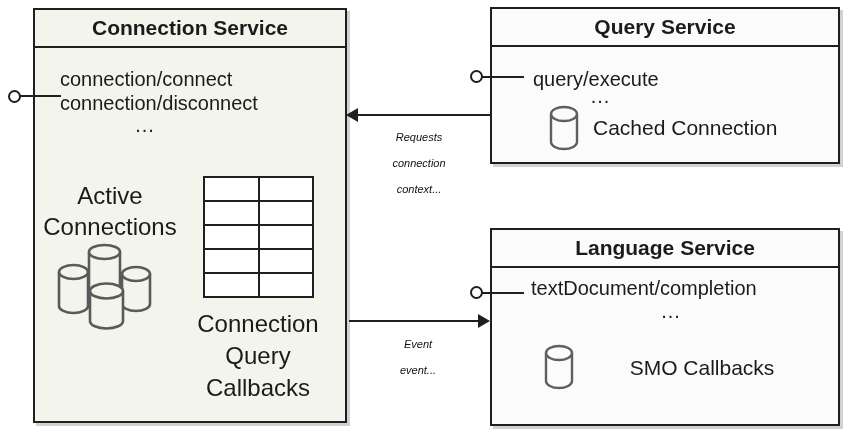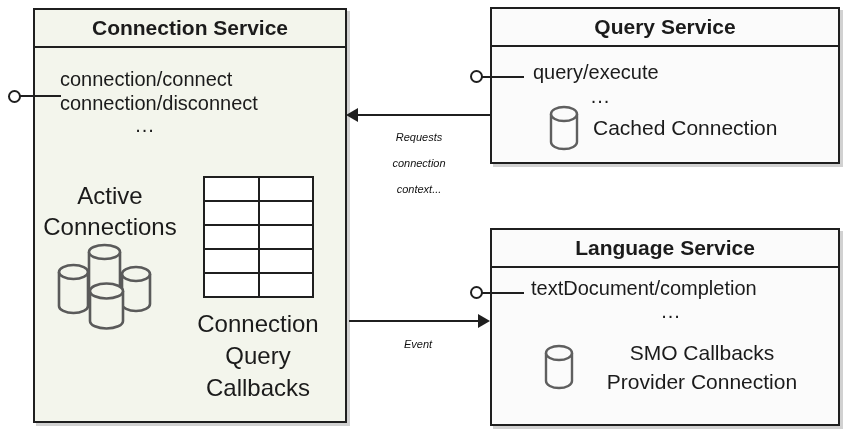--- a/index.html
+++ b/index.html
@@ -120,21 +120,21 @@
       <div>Callbacks</div>
     </div>
   </div>
 
   <div class="lolli-line" style="left:19px;top:95px;width:42px;"></div>
   <div class="lolli-circle" style="left:8px;top:90px;"></div>
 
   <div class="svc-box plain" style="left:490px;top:7px;width:350px;height:157px;">
     <div class="svc-header">Query Service</div>
 
-    <div class="body-text" style="left:41px;top:52px;">query/execute</div>
+    <div class="body-text" style="left:41px;top:59px;">query/execute</div>
     <div class="ellipsis" style="left:41px;top:76px;width:135px;">...</div>
 
     <div class="db-row" style="left:57px;top:95px;height:48px;">
       <svg width="30" height="46" viewBox="0 0 30 46">
         <g stroke="#5f5f5f" stroke-width="2.4" fill="#fbfbfb">
           <path d="M2 9 v28 a13 7 0 0 0 26 0 v-28"></path>
           <ellipse cx="15" cy="9" rx="13" ry="7"></ellipse>
         </g>
       </svg>
       <span class="db-label">Cached Connection</span>
@@ -152,35 +152,35 @@
 
     <div class="db-row" style="left:52px;top:112px;height:50px;">
       <svg width="30" height="46" viewBox="0 0 30 46">
         <g stroke="#5f5f5f" stroke-width="2.4" fill="#fbfbfb">
           <path d="M2 9 v28 a13 7 0 0 0 26 0 v-28"></path>
           <ellipse cx="15" cy="9" rx="13" ry="7"></ellipse>
         </g>
       </svg>
       <span class="db-label two-line" style="width:228px;">
         <span style="display:block">SMO Callbacks</span>
-        <span style="display:block">Provider Connection</span>
       </span>
     </div>
   </div>
 
   <div class="lolli-line" style="left:482px;top:292px;width:42px;"></div>
   <div class="lolli-circle" style="left:470px;top:286px;"></div>
 
   <div class="arrow-line" style="left:357px;top:114px;width:133px;"></div>
   <div class="arrow-head-left" style="left:346px;top:108px;"></div>
   <div class="arrow-label" style="left:352px;top:124px;width:134px;">
     <div>Requests</div>
     <div>connection</div>
     <div>context...</div>
   </div>
 
   <div class="arrow-line" style="left:349px;top:320px;width:130px;"></div>
   <div class="arrow-head-right" style="left:478px;top:314px;"></div>
   <div class="arrow-label" style="left:345px;top:331px;width:146px;">
     <div>Event</div>
+    <div>event...</div>
   </div>
 
 </div>
 
 </body></html>

